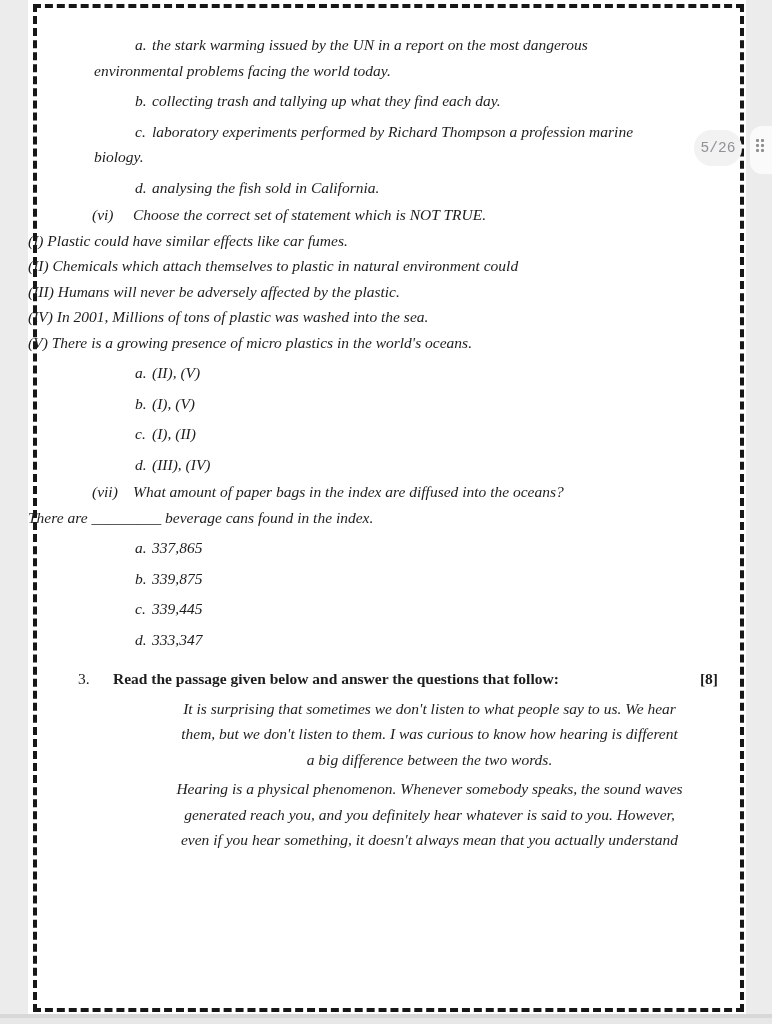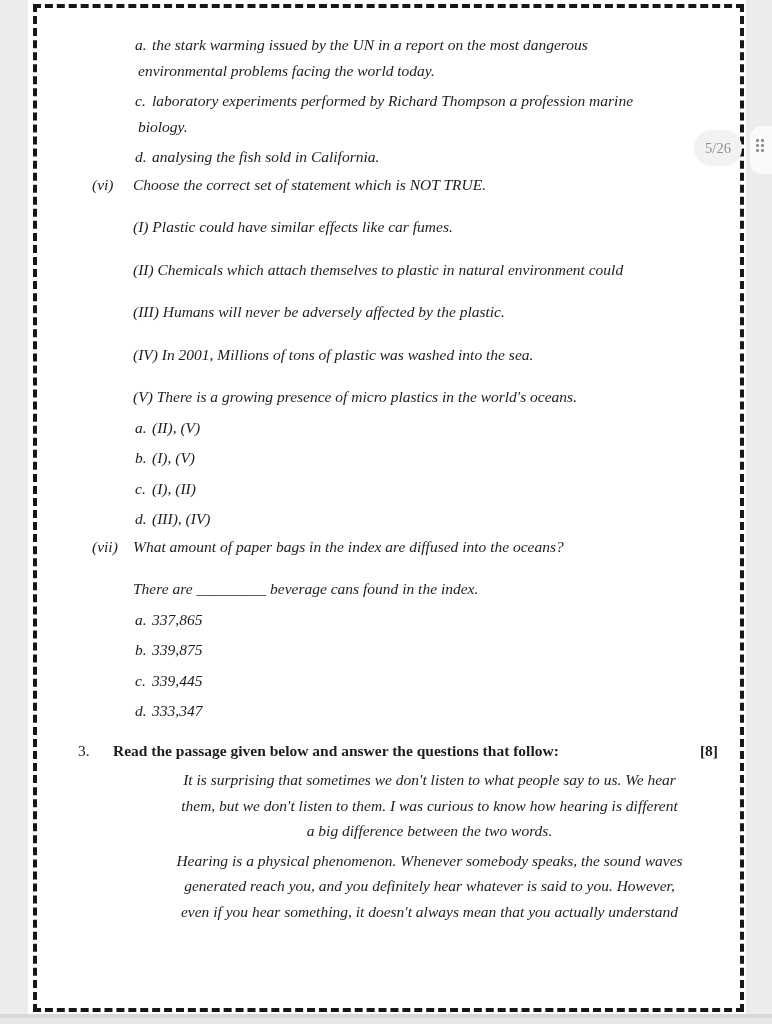--- a/index.html
+++ b/index.html
@@ -25,40 +25,40 @@
   .line{white-space:nowrap;font-style:italic;}
   .block{margin-top:0;}
   .block.option{margin-top:5px;}
   .block.question{margin-top:2px;}
   .block.heading{margin-top:14px;}
   .block.paragraph{margin-top:4px;}
   .block.statement{margin-top:0;}
   .content > .block:first-child{margin-top:0;}
 
   .option .l1{padding-left:107px;}
-  .option .cont{padding-left:110px;}
+  .option .cont{padding-left:66px;}
   .option-label{display:inline-block;width:17px;}
 
   .question .l1{display:flex;}
   .q-label{margin-left:64px;width:41px;flex:none;}
   .q-text{flex:1;}
 
-  .statement .line{padding-left:105px;margin-top:17px;}
+  .statement .line{}
 
   .heading-row{display:flex;}
   .h-num{margin-left:50px;width:35px;flex:none;}
   .h-text{flex:1;font-weight:bold;}
   .h-marks{margin-right:28px;font-weight:bold;}
 
   .paragraph .line{padding-left:85px;text-align:center;}
 
   .page-badge{
     position:absolute;left:694px;top:130px;width:48px;height:36px;
     border-radius:18px;background:#f2f2f2;
-    color:#8f9193;font-family:Liberation Serif, serif;
+    color:#8f9193;font-family:Liberation Mono, monospace;
     font-size:14.5px;display:flex;align-items:center;justify-content:center;
     z-index:3;
   }
   .drag-handle{
     position:absolute;left:750px;top:126px;width:34px;height:48px;
     background:#fafafa;border-radius:12px;z-index:3;
   }
   .dots{
     position:absolute;left:6px;top:13px;
     display:grid;grid-template-columns:repeat(2,3px);grid-auto-rows:3px;gap:2px;
@@ -70,20 +70,23 @@
 </style>
 </head>
 <body>
 
 <div class="page">
   <div class="dashed-border"></div>
   <div class="content">
       <div class="block option">
         <div class="line l1"><span class="option-label">a.</span><span>the stark warming issued by the UN in a report on the most dangerous</span></div>
         <div class="line cont">environmental problems facing the world today.</div>
+      </div>
+      <div class="block option">
+        <div class="line l1"><span class="option-label">b.</span><span>collecting trash and tallying up what they find each day.</span></div>
       </div>
       <div class="block option">
         <div class="line l1"><span class="option-label">c.</span><span>laboratory experiments performed by Richard Thompson a profession marine</span></div>
         <div class="line cont">biology.</div>
       </div>
       <div class="block option">
         <div class="line l1"><span class="option-label">d.</span><span>analysing the fish sold in California.</span></div>
       </div>
       <div class="block question">
         <div class="line l1">

